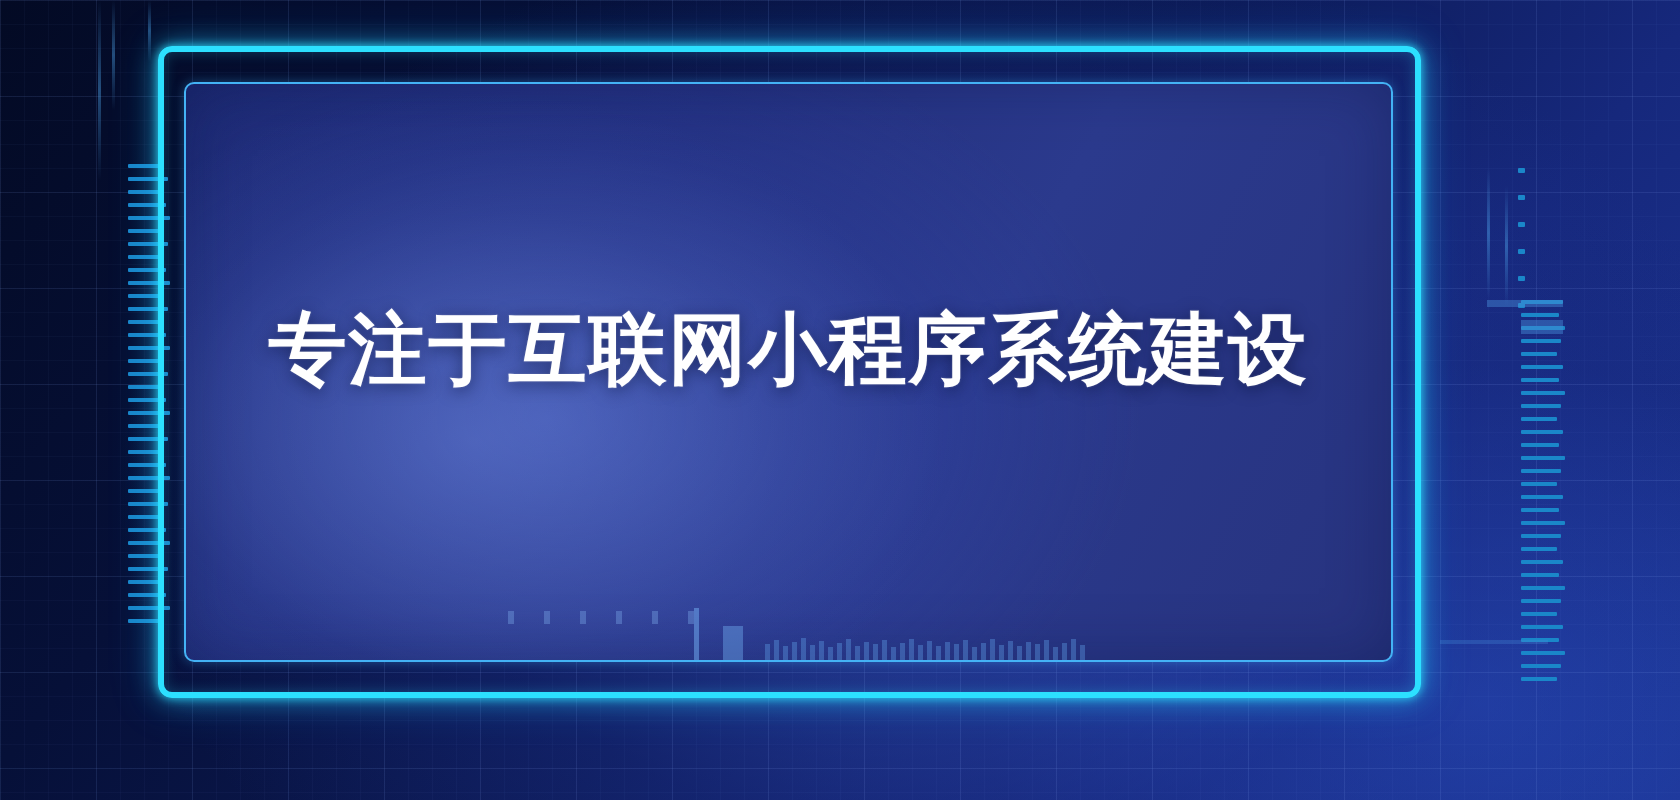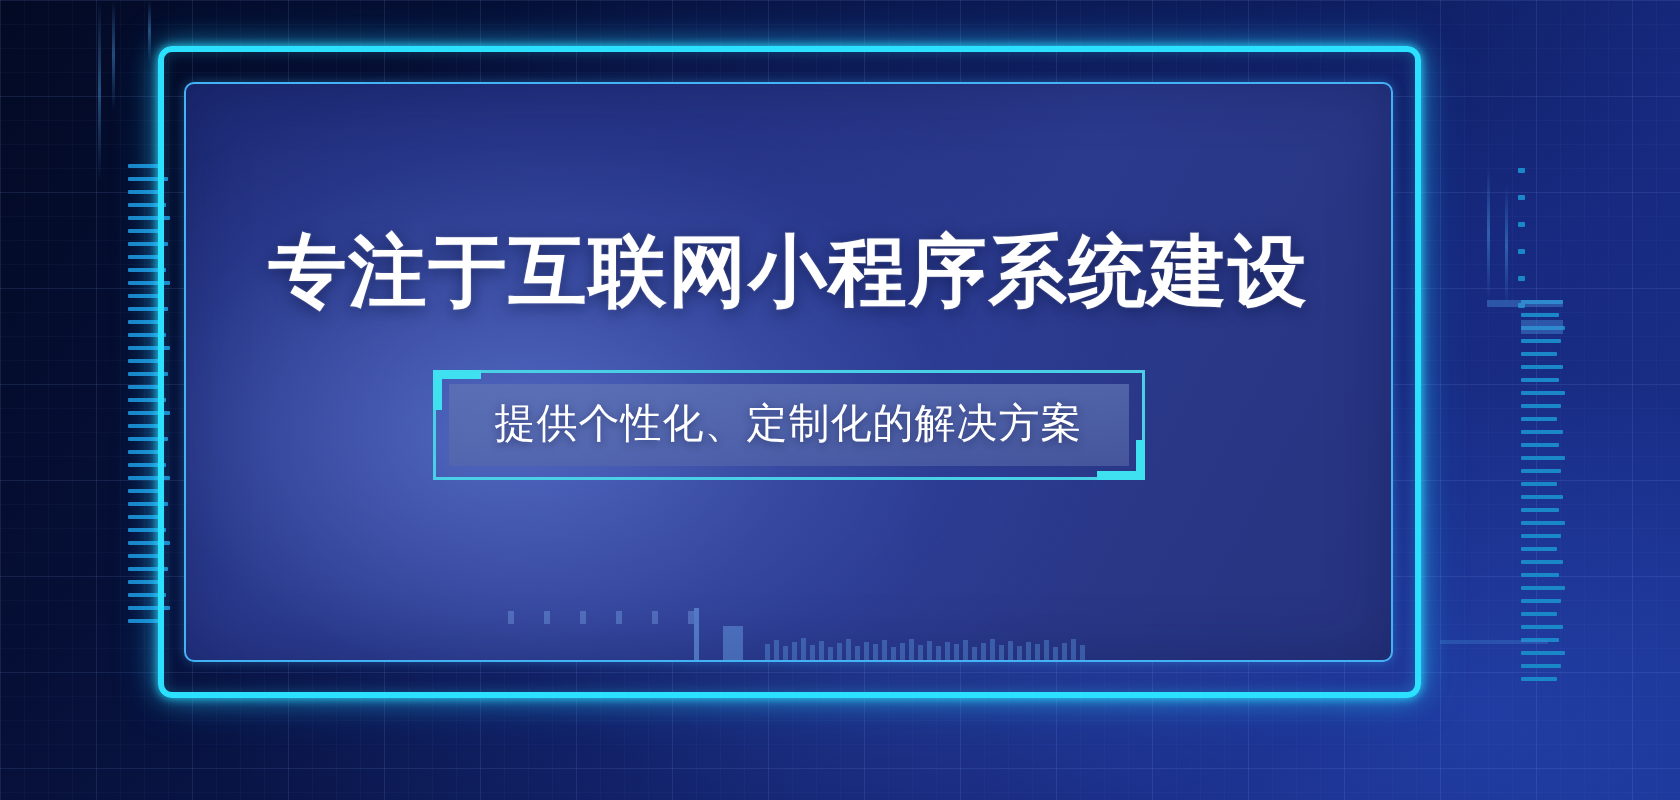--- a/index.html
+++ b/index.html
@@ -288,25 +288,16 @@
         <div class="bar" style="height:20px"></div>
       <div class="bar" style="height:13px"></div>
         <div class="bar" style="height:17px"></div>
       <div class="bar" style="height:21px"></div>
         <div class="bar" style="height:15px"></div>
     </div>
 
     <div class="content">
       <h1 class="main-title">专注于互联网小程序系统建设</h1>
 
-      <div class="subtitle-wrap">
-        <span class="edge edge-top"></span>
-        <span class="edge edge-bottom"></span>
-        <span class="edge edge-left"></span>
-        <span class="edge edge-right"></span>
-        <span class="corner corner-tl"></span>
-        <span class="corner corner-br"></span>
-        <div class="subtitle-text">提供个性化、定制化的解决方案</div>
-      </div>
     </div>
   </div>
 
 </div>
 
 </body></html>

